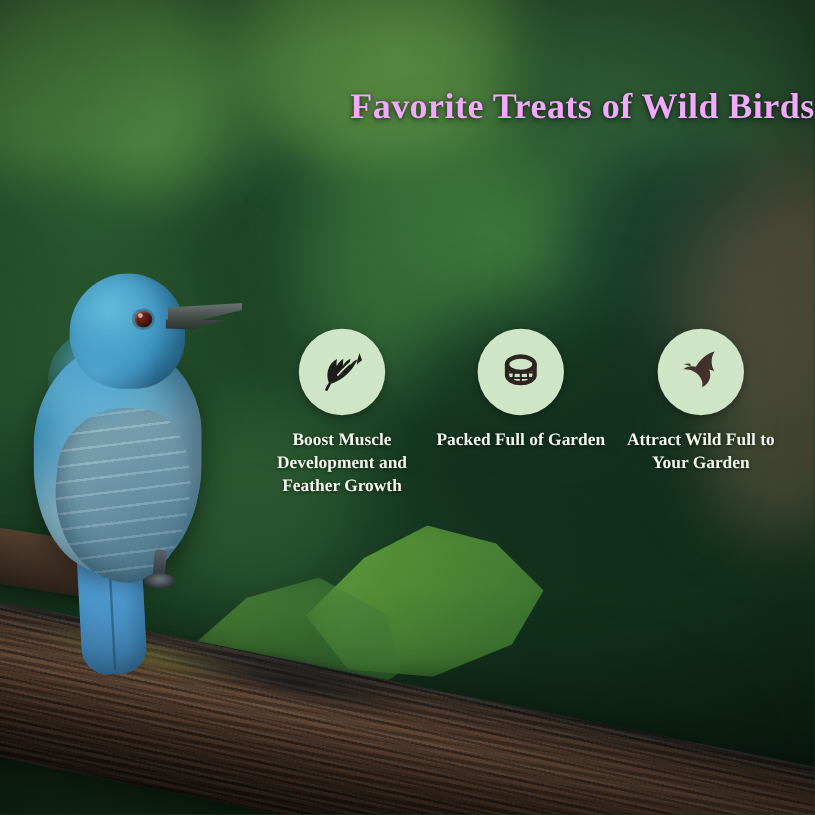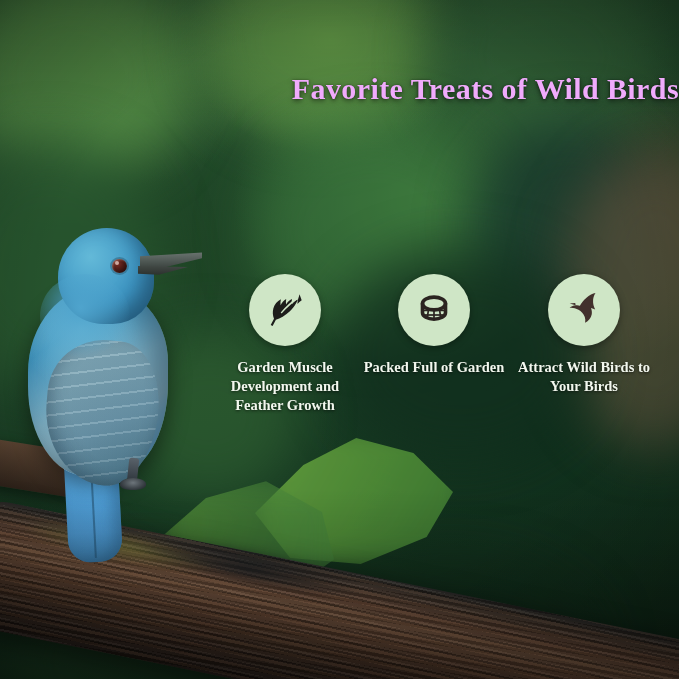--- a/index.html
+++ b/index.html
@@ -362,21 +362,21 @@
       <div class="circle">
         <span>
           <svg width="40" height="40" viewBox="0 0 40 40">
             <g fill="#1d1d1b">
               <path d="M34.5 4.2c-1.2 6.3-4.9 12.6-9.9 17.3-4.4 4.1-9.4 6.9-13.7 8.3l-3.3 6.2-1.9-1.1 3.3-6.2c-1.3-3.1-1.6-6.9-.6-10.4 1.1-3.9 3.7-7.3 7.5-9.1-.5 2.1-.6 4.2-.3 6 1.1-2.6 3-4.9 5.6-6.3-.4 2-.4 3.9-.1 5.6 1.3-2.4 3.3-4.4 5.9-5.5-.4 1.9-.4 3.7-.1 5.2 1.5-2.2 3.6-3.9 6.2-4.8-.5 1.6-.7 3.2-.6 4.6 1.1-1.5 2.5-2.8 4.2-3.7z"></path>
               <path d="M31.8 7.1c-5.1 4.3-10.9 9.4-16.1 15.5l.9.9c5.3-5.9 11.1-10.9 16.2-15.1z" fill="#cfe6c6"></path>
             </g>
           </svg>
         </span>
       </div>
-      <div class="f-label">Garden Muscle Development and Feather Growth</div>
+      <div class="f-label">Boost Muscle Development and Feather Growth</div>
     </div>
 
     <div class="feature f2">
       <div class="circle">
         <span>
           <svg width="40" height="40" viewBox="0 0 40 40">
             <g fill="none" stroke="#2b2420">
               <ellipse cx="20" cy="13.5" rx="11.5" ry="6.4" stroke-width="3.6"></ellipse>
               <path d="M8.5 13.5v9.2c0 3.6 5.1 6.5 11.5 6.5s11.5-2.9 11.5-6.5v-9.2" stroke-width="3.6" stroke-linecap="round"></path>
               <path d="M9.6 20.4h20.8" stroke-width="1.7"></path>
@@ -393,18 +393,18 @@
 
     <div class="feature f3">
       <div class="circle">
         <span>
           <svg width="40" height="40" viewBox="0 0 40 40">
             <path fill="#42302c" d="M5.4 17.9c1.5-1.3 3.7-2.3 6.3-2.6 1.6-.2 3 0 4.2.4 1.5-2.6 3.6-5.4 6.3-7.8 3.2-2.9 6.6-4.6 9.3-5-1.3 2-2.2 4.4-2.4 6.9-.3 3.6.6 6.9 2.1 9.6-1.3-.6-2.7-1.2-4.2-1.5.9 2.3 1.1 4.6.7 6.6-.7 3.6-3.1 6.5-6.6 8.2.4-1.9.3-3.8-.3-5.6-1.1-3.3-3.6-5.8-6.3-7.3-2.4-1.3-5-2-7.2-2-1 0-1.9.1-2.7.3z"></path>
             <path fill="#42302c" d="M11.6 15.3l-5.9-1.9 5.5-.5z"></path>
           </svg>
         </span>
       </div>
-      <div class="f-label">Attract Wild Birds to Your Birds</div>
+      <div class="f-label">Attract Wild Full to Your Garden</div>
     </div>
 
   </div>
 
 </div>
 
 </body></html>

